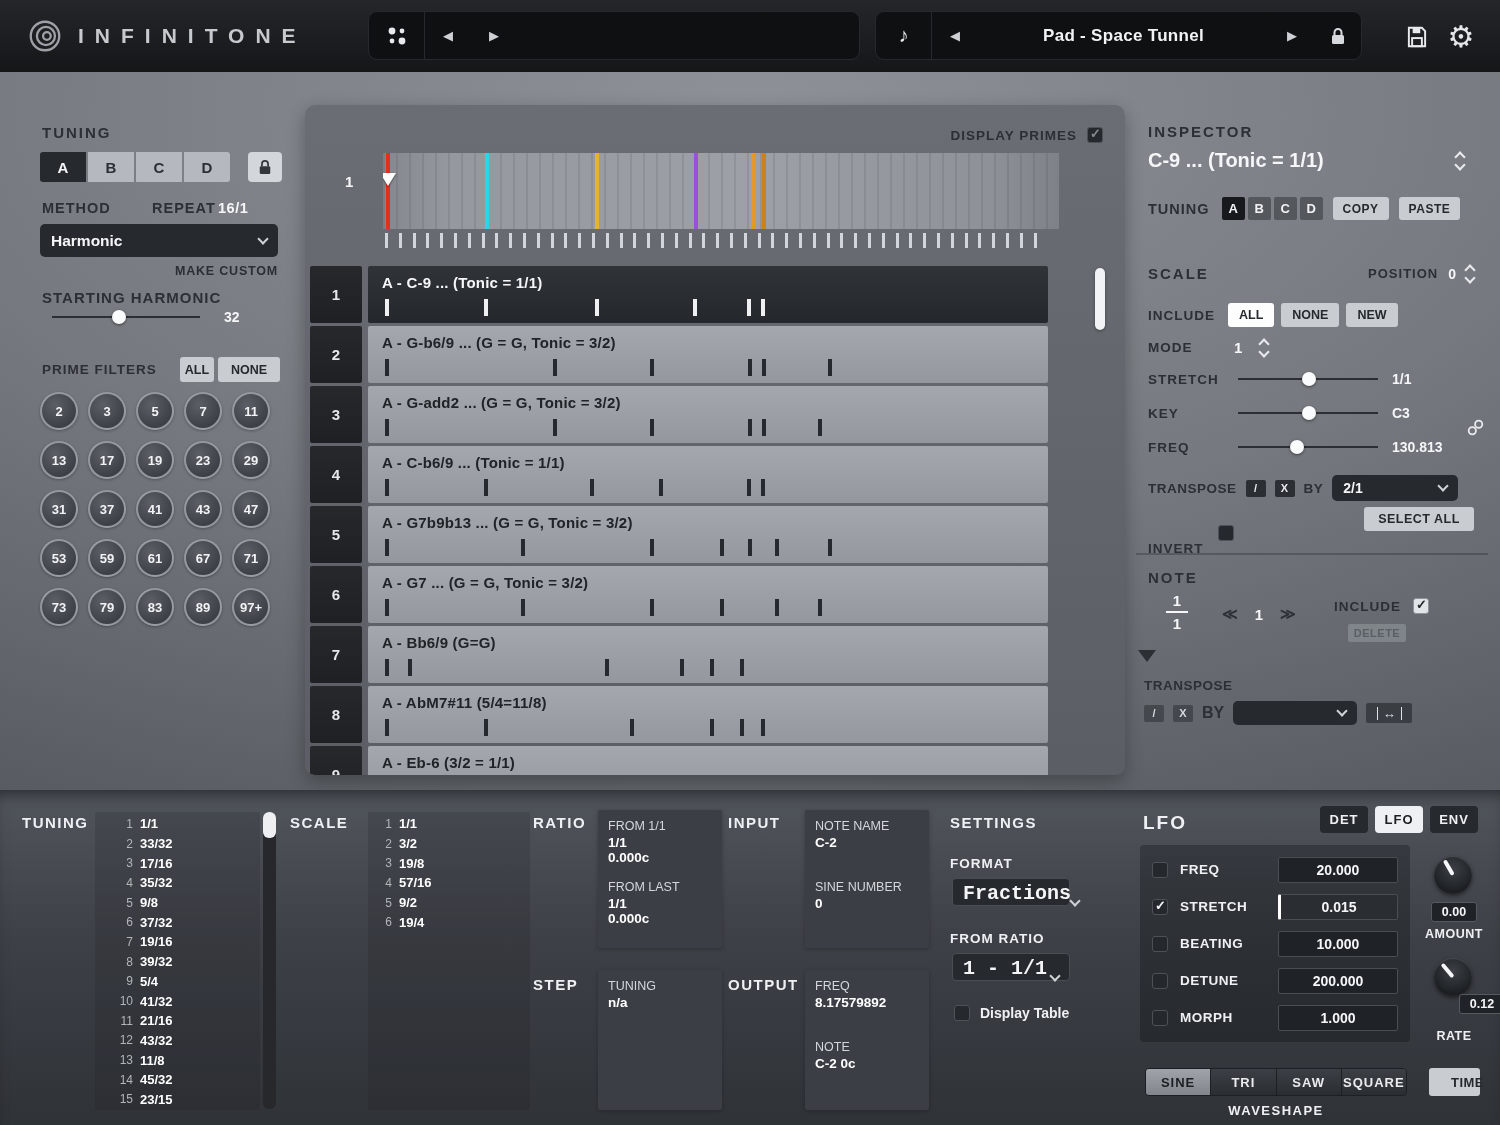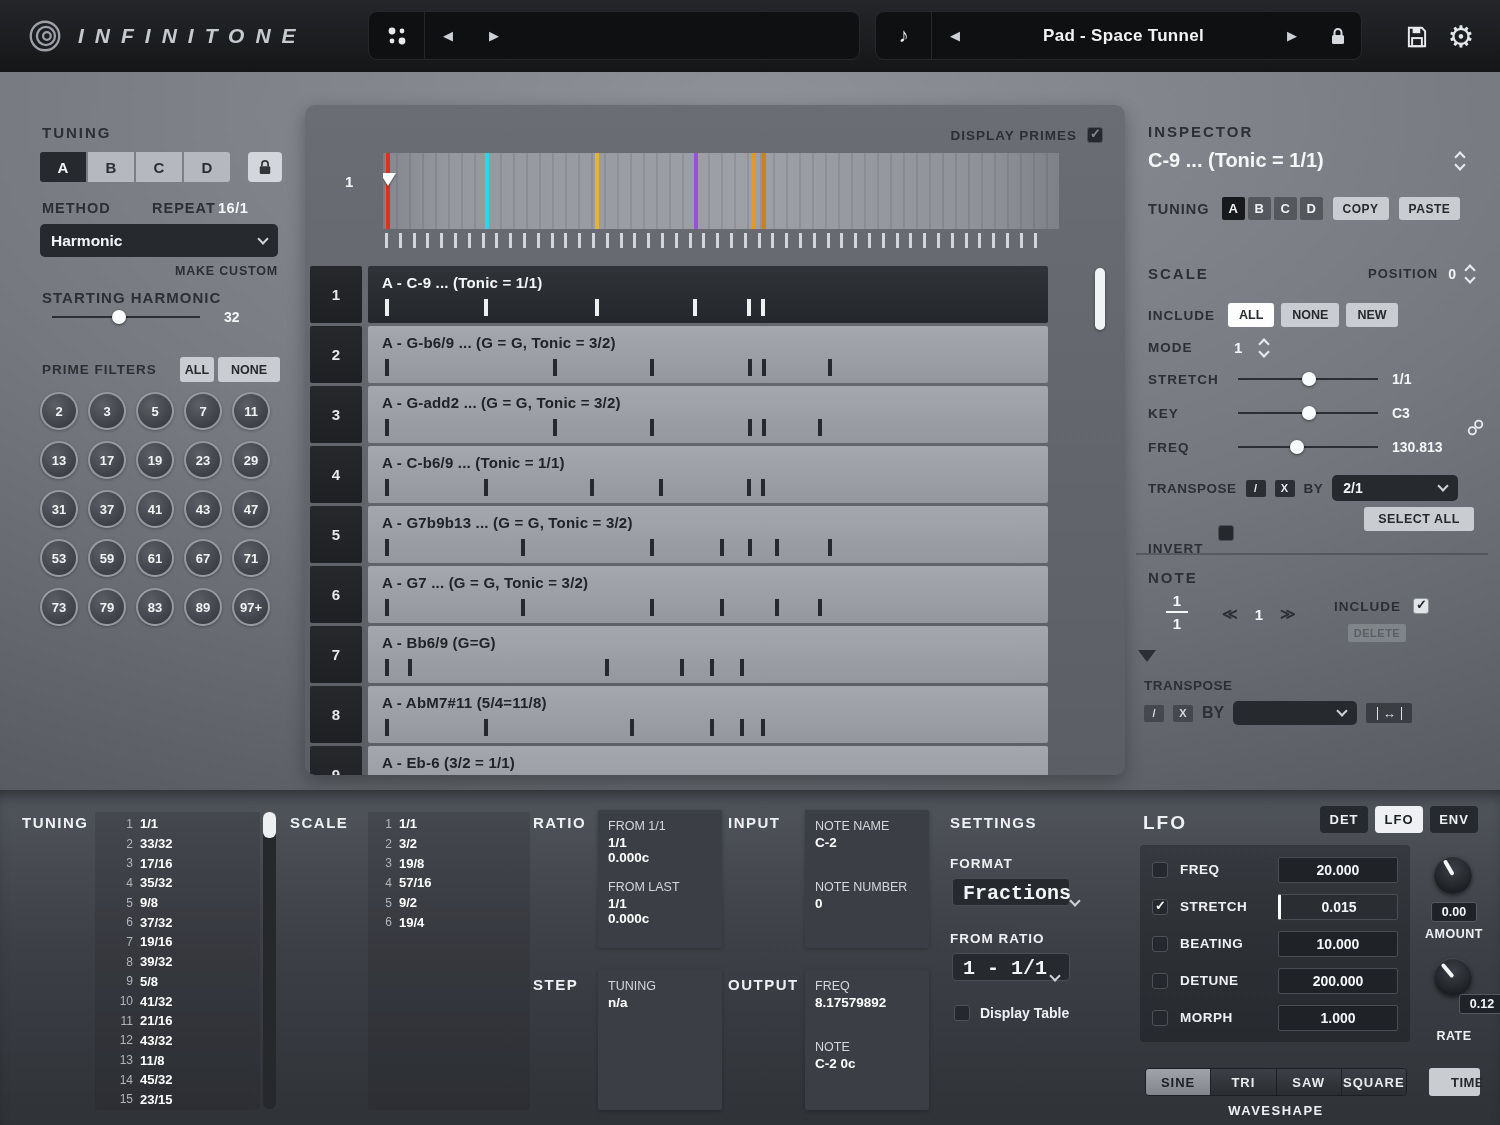--- a/index.html
+++ b/index.html
@@ -5,21 +5,21 @@
   * { box-sizing:border-box; margin:0; padding:0; }
   html,body { width:1500px; height:1125px; }
   body { font-family:"Liberation Sans", sans-serif; overflow:hidden; background:#55585e; }
   .app { position:relative; width:1500px; height:1125px;
     background: radial-gradient(140% 95% at 50% 10%, #8e9298 0%, #75797f 40%, #5a5e64 70%, #45494f 100%); }
 
   
   .header { position:absolute; left:0; top:0; width:1500px; height:72px; z-index:6;
     background:linear-gradient(180deg,#242629,#151618); display:flex; align-items:center; }
   .logo-wrap { display:flex; align-items:center; gap:14px; margin-left:26px; }
-  .logo-text { color:#c6cacf; font-size:21px; font-weight:bold; letter-spacing:11px;font-style:italic; }
+  .logo-text { color:#c6cacf; font-size:21px; font-weight:bold; letter-spacing:11px; }
   .preset { position:absolute; top:11px; height:49px; background:#0f1012; border-radius:9px;
     display:flex; align-items:center; border:1px solid #26282b; }
   .preset-1 { left:368px; width:492px; }
   .preset-2 { left:875px; width:487px; }
   .preset-icon { width:56px; height:100%; display:flex; align-items:center; justify-content:center; border-right:1px solid #26282b; color:#e8eaed; font-size:20px; }
   .p-arrow { width:46px; text-align:center; font-size:13px; color:#cdd0d4; }
   .p-title { flex:1; text-align:center; font-size:17px; font-weight:bold; color:#f1f3f5; letter-spacing:.3px; }
   .p-lock { width:46px; display:flex; align-items:center; justify-content:center; }
   .hdr-btn { position:absolute; top:19px; width:36px; height:36px; display:flex; align-items:center; justify-content:center; }
   .gear-glyph { font-size:30px; color:#e4e7ea; line-height:1; }
@@ -590,21 +590,21 @@
         <div class="blist-row">
           <div class="blist-num">7</div>
           <div class="blist-val">19/16</div>
         </div>
         <div class="blist-row">
           <div class="blist-num">8</div>
           <div class="blist-val">39/32</div>
         </div>
         <div class="blist-row">
           <div class="blist-num">9</div>
-          <div class="blist-val">5/8</div>
+          <div class="blist-val">5/4</div>
         </div>
         <div class="blist-row">
           <div class="blist-num">10</div>
           <div class="blist-val">41/32</div>
         </div>
         <div class="blist-row">
           <div class="blist-num">11</div>
           <div class="blist-val">21/16</div>
         </div>
         <div class="blist-row">
@@ -672,21 +672,21 @@
       <div class="blab">TUNING</div>
       <div class="bval">n/a</div>
     </div>
 
     <div class="b-title" style="left:728px; top:24px;">INPUT</div>
     <div class="bbox" style="left:805px; top:20px; height:138px;">
       <div class="blab">NOTE NAME</div>
       <div class="bval">C-2</div>
       <div class="sp"></div>
         <div class="sp"></div>
-      <div class="blab">NOTE NUMBER</div>
+      <div class="blab">SINE NUMBER</div>
       <div class="bval">0</div>
     </div>
 
     <div class="b-title" style="left:728px; top:186px;">OUTPUT</div>
     <div class="bbox" style="left:805px; top:180px; height:140px;">
       <div class="blab">FREQ</div>
       <div class="bval">8.17579892</div>
       <div class="sp"></div>
         <div class="sp"></div>
       <div class="blab">NOTE</div>

